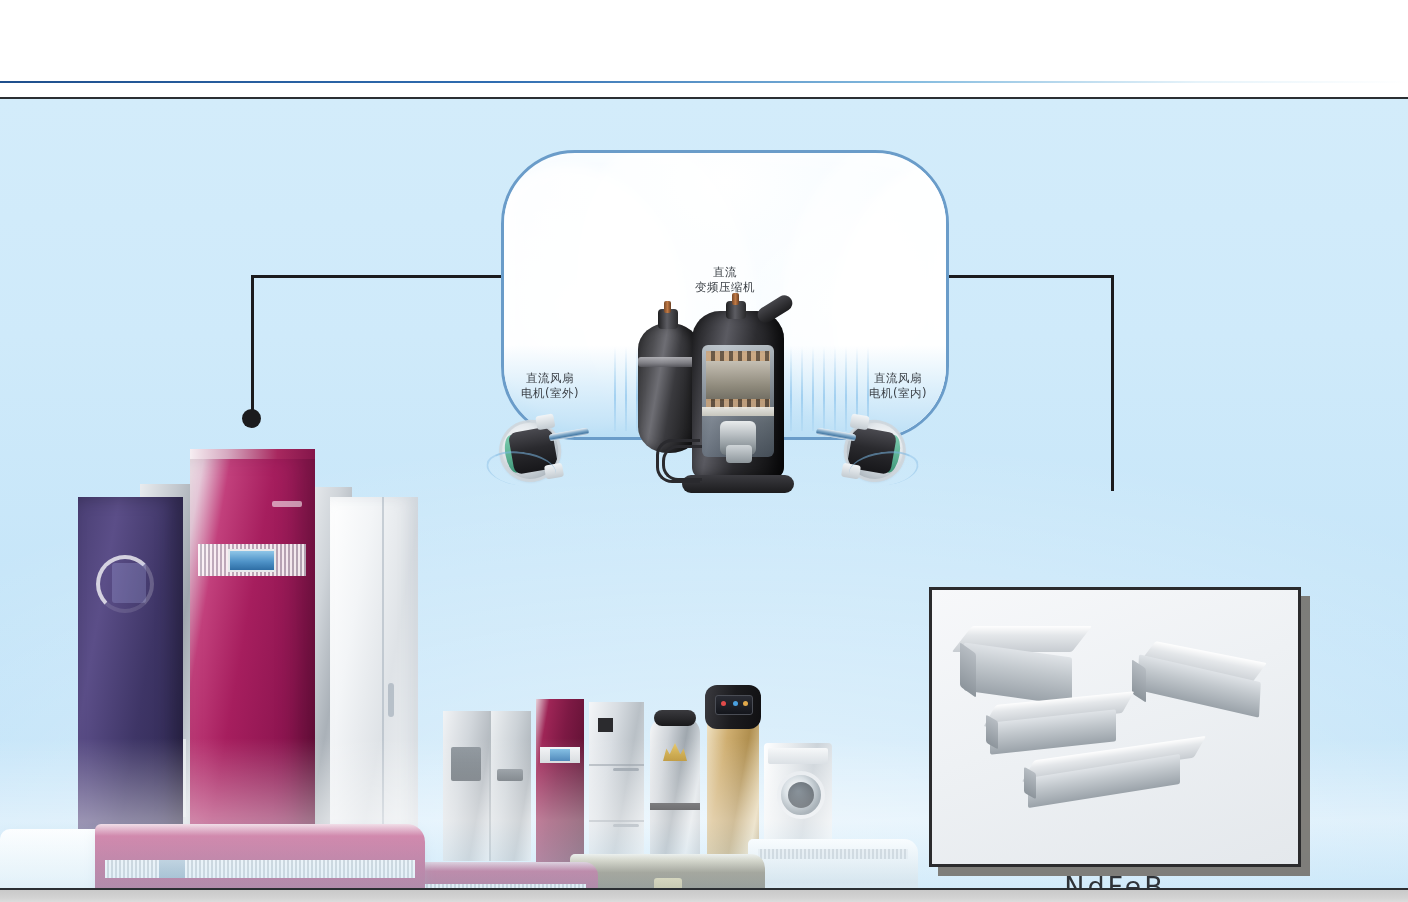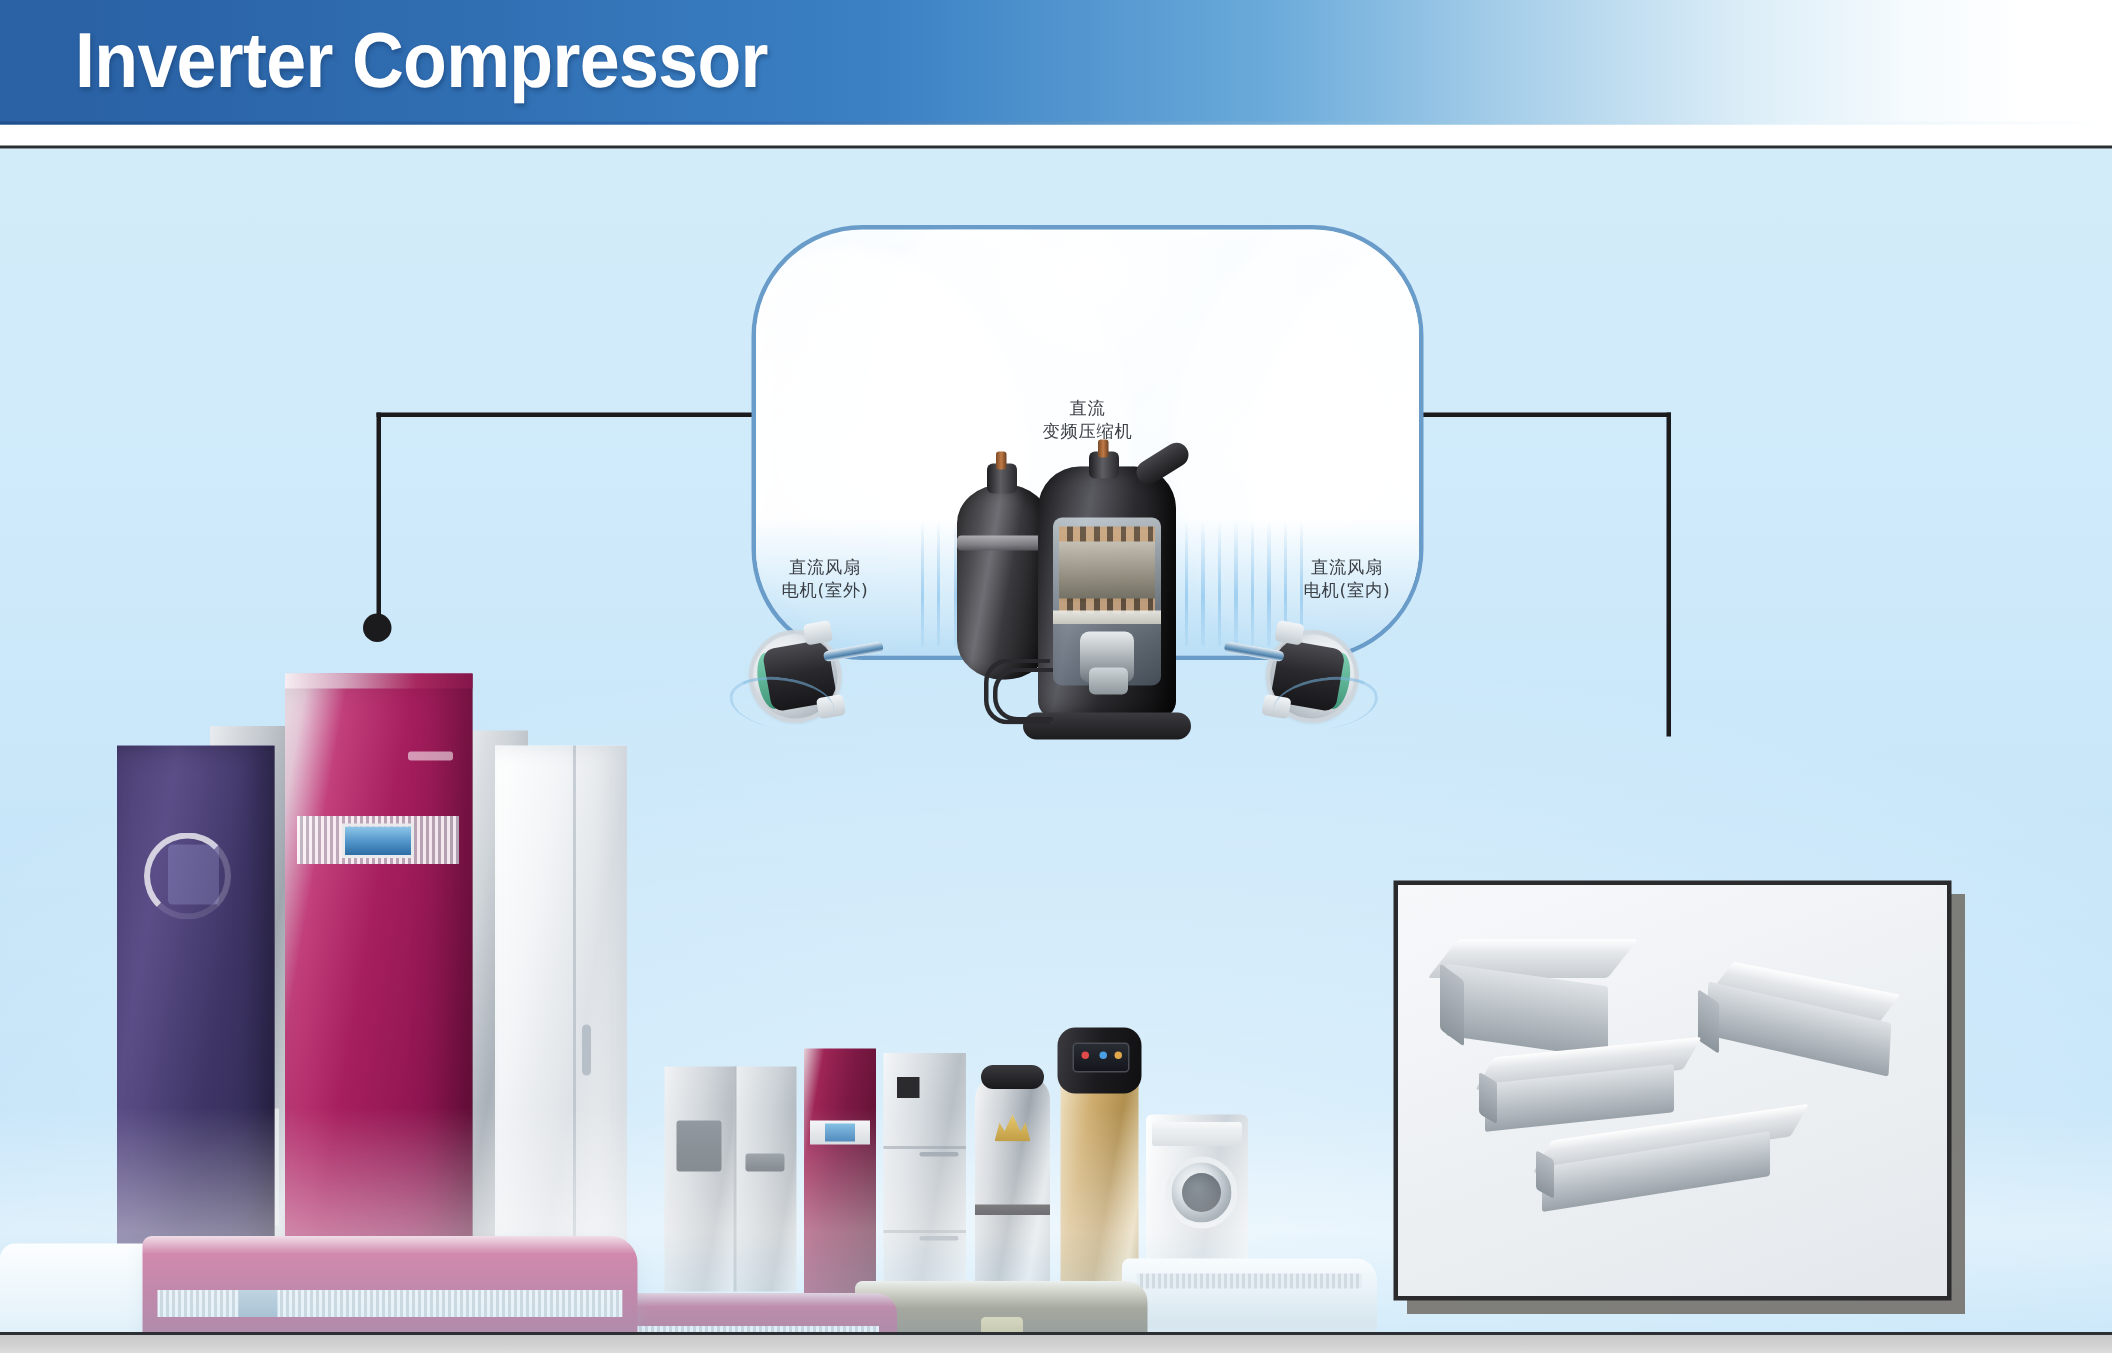--- a/index.html
+++ b/index.html
@@ -341,23 +341,20 @@
     border-radius:5px 14px 14px 5px;
     background:linear-gradient(180deg,#ffffff 0%,#f1f3f5 30%,#d9dee2 70%,#eff2f4 100%);}
   .wallac-silver-grill{ position:absolute; left:10px; top:10px; width:150px; height:10px;
     background:repeating-linear-gradient(90deg,#e6e9ec 0 2px,#bcc2c8 2px 4px);}
 </style>
 </head>
 <body>
 
 <div id="root">
 
-  <div class="header">
-    <div class="header-title">Inverter Compressor</div>
-  </div>
   <div class="header-underline"></div>
 
   <div class="panel">
 
     <div class="conn conn-l-h"></div>
     <div class="conn conn-l-v"></div>
     <div class="conn-dot conn-l-dot"></div>
 
     <div class="conn conn-r-h"></div>
     <div class="conn conn-r-v"></div>
@@ -522,17 +519,18 @@
         <div class="mag-front" style="left:58px;  top:126px; width:126px; height:32px; transform:skewY(-6deg);"></div>
         <div class="mag-side" style="left:54px;  top:128px; width:12px;  height:28px; transform:skewY(30deg);"></div>
       </div>
 
       <div class="magnet">
         <div class="mag-top" style="left:104px; top:158px; width:156px; height:22px; transform:skewX(-36deg) rotate(-9deg);"></div>
         <div class="mag-front" style="left:96px;  top:176px; width:152px; height:30px; transform:skewY(-9deg);"></div>
         <div class="mag-side" style="left:92px;  top:180px; width:12px;  height:26px; transform:skewY(28deg);"></div>
       </div>
     </div>
+    <div class="ndfeb-label">NdFeB</div>
 
   </div>
 
   <div class="panel-bottom-strip"></div>
 </div>
 
 </body></html>

